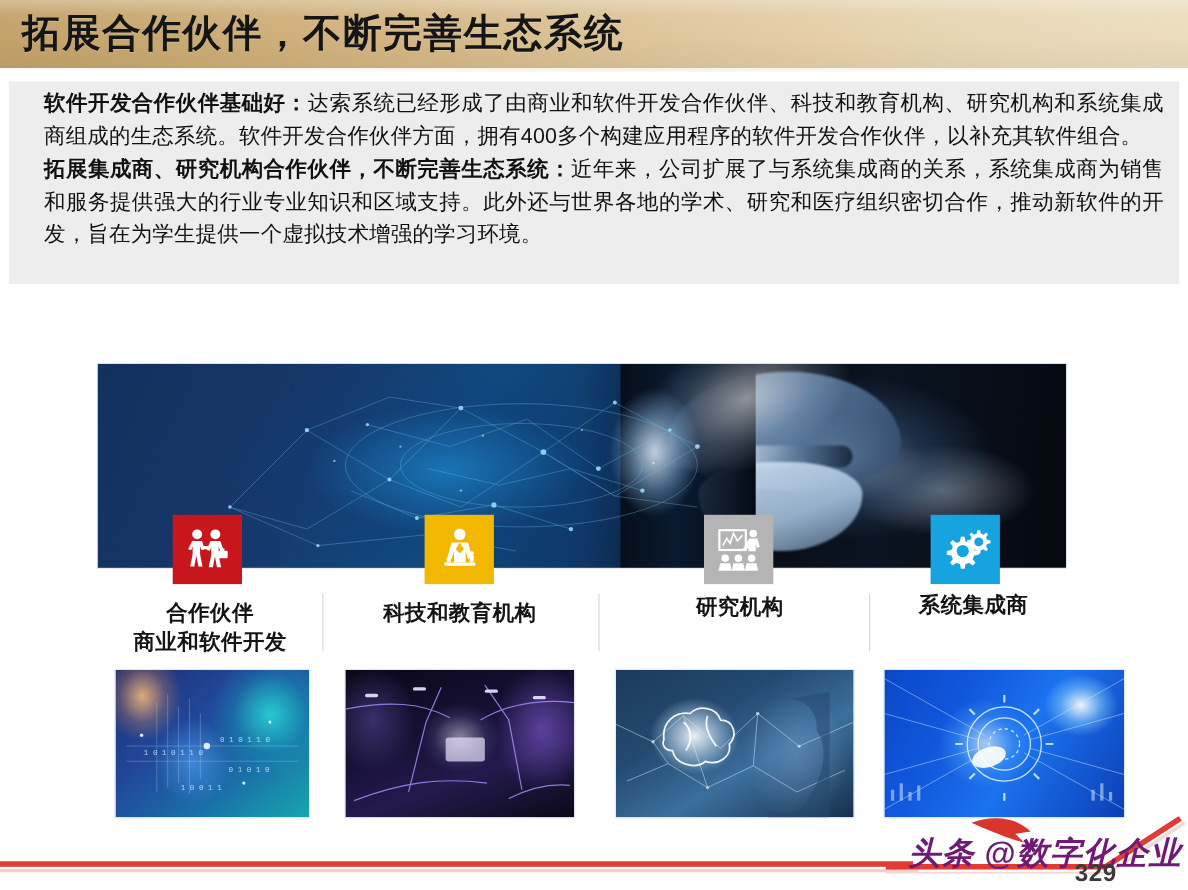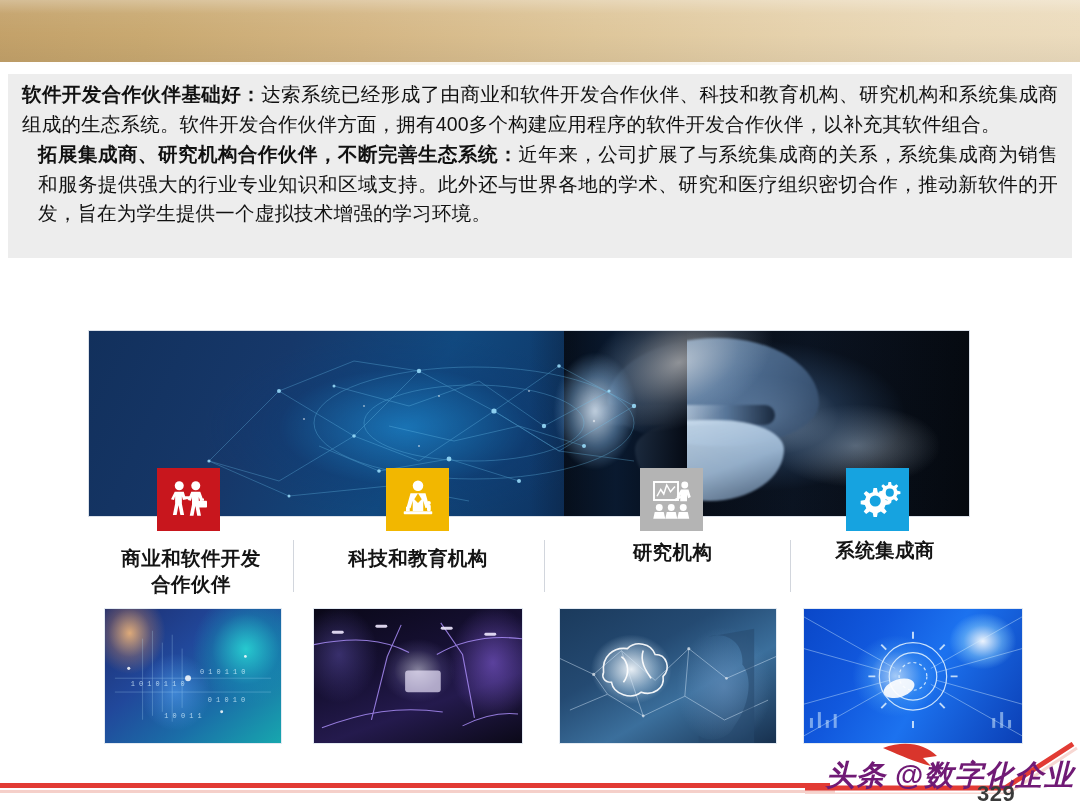--- a/index.html
+++ b/index.html
@@ -67,31 +67,31 @@
   }
 
   
   .text-panel {
     position: absolute;
     left: 8px;
     top: 74px;
     width: 1064px;
     height: 184px;
     background: #ededed;
-    padding: 6px 14px 8px 14px;
+    padding: 6px 14px 8px 32px;
   }
   .para {
     font-size: 19.5px;
     line-height: 29.5px;
     color: #111111;
     text-align: justify;
     letter-spacing: 0.2px;
     text-justify: inter-ideograph;
   }
-  .para + .para { margin-top: 1px; margin-left: 16px; }
+  .para + .para { margin-top: 1px; }
   .para b { font-weight: 700; }
 
   
   .hero {
     position: absolute;
     left: 89px;
     top: 331px;
     width: 880px;
     height: 185px;
     overflow: hidden;
@@ -289,20 +289,21 @@
     letter-spacing: 0.5px;
   }
 </style>
 </head>
 <body>
 
 <div id="slide">
 
   <div class="header-bar">
     <div class="header-sheen"></div>
+    <div class="header-title">拓展合作伙伴，不断完善生态系统</div>
   </div>
   <div class="header-underline"></div>
 
   <div class="text-panel">
     <p class="para"><b>软件开发合作伙伴基础好：</b><span>达索系统已经形成了由商业和软件开发合作伙伴、科技和教育机构、研究机构和系统集成商组成的生态系统。软件开发合作伙伴方面，拥有400多个构建应用程序的软件开发合作伙伴，以补充其软件组合。</span></p>
     <p class="para"><b>拓展集成商、研究机构合作伙伴，不断完善生态系统：</b><span>近年来，公司扩展了与系统集成商的关系，系统集成商为销售和服务提供强大的行业专业知识和区域支持。此外还与世界各地的学术、研究和医疗组织密切合作，推动新软件的开发，旨在为学生提供一个虚拟技术增强的学习环境。</span></p>
   </div>
 
   <div class="hero">
     <div class="hero-left"></div>
@@ -407,22 +408,22 @@
       <g fill="#ffffff">
         <path d="M26 16 l4.6 0 1 5.6 4.3 1.8 4.5-3.4 3.3 3.3 -3.4 4.5 1.8 4.3 5.6 1 0 4.6 -5.6 1 -1.8 4.3 3.4 4.5 -3.3 3.3 -4.5-3.4 -4.3 1.8 -1 5.6 -4.6 0 -1-5.6 -4.3-1.8 -4.5 3.4 -3.3-3.3 3.4-4.5 -1.8-4.3 -5.6-1 0-4.6 5.6-1 1.8-4.3 -3.4-4.5 3.3-3.3 4.5 3.4 4.3-1.8 z"></path>
         <circle cx="28.3" cy="33.3" r="7.4" fill="#16a3e0"></circle>
         <path d="M46 8 l3.4 0 0.8 4.1 3.1 1.3 3.3-2.5 2.4 2.4 -2.5 3.3 1.3 3.1 4.1 0.8 0 3.4 -4.1 0.8 -1.3 3.1 2.5 3.3 -2.4 2.4 -3.3-2.5 -3.1 1.3 -0.8 4.1 -3.4 0 -0.8-4.1 -3.1-1.3 -3.3 2.5 -2.4-2.4 2.5-3.3 -1.3-3.1 -4.1-0.8 0-3.4 4.1-0.8 1.3-3.1 -2.5-3.3 2.4-2.4 3.3 2.5 3.1-1.3 z"></path>
         <circle cx="47.7" cy="22.2" r="5.4" fill="#16a3e0"></circle>
       </g>
     </svg>
   </div>
 
   <div class="cat-label" style="left:96px; top:545px; width:190px;">
+    <div>合作伙伴</div>
     <div>商业和软件开发</div>
-    <div>合作伙伴</div>
   </div>
   <div class="cat-label" style="left:323px; top:545px; width:190px;">
     <div>科技和教育机构</div>
   </div>
   <div class="cat-label" style="left:780px; top:537px; width:210px;">
     <div>系统集成商</div>
   </div>
   <div class="cat-label" style="left:575px; top:539px; width:195px;">
     <div>研究机构</div>
   </div>

